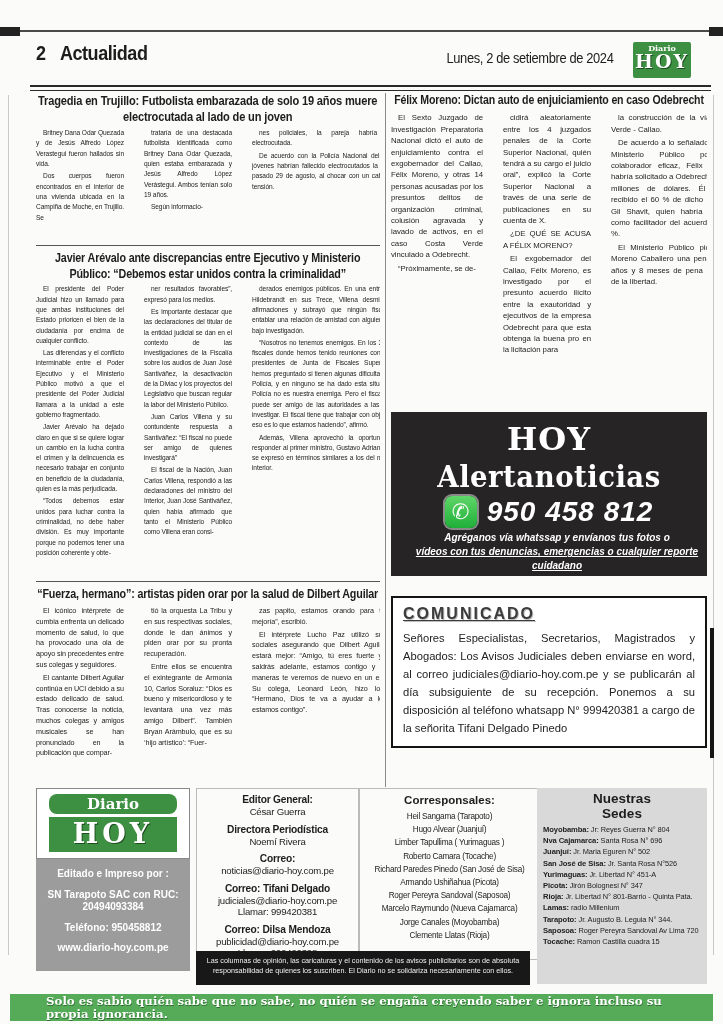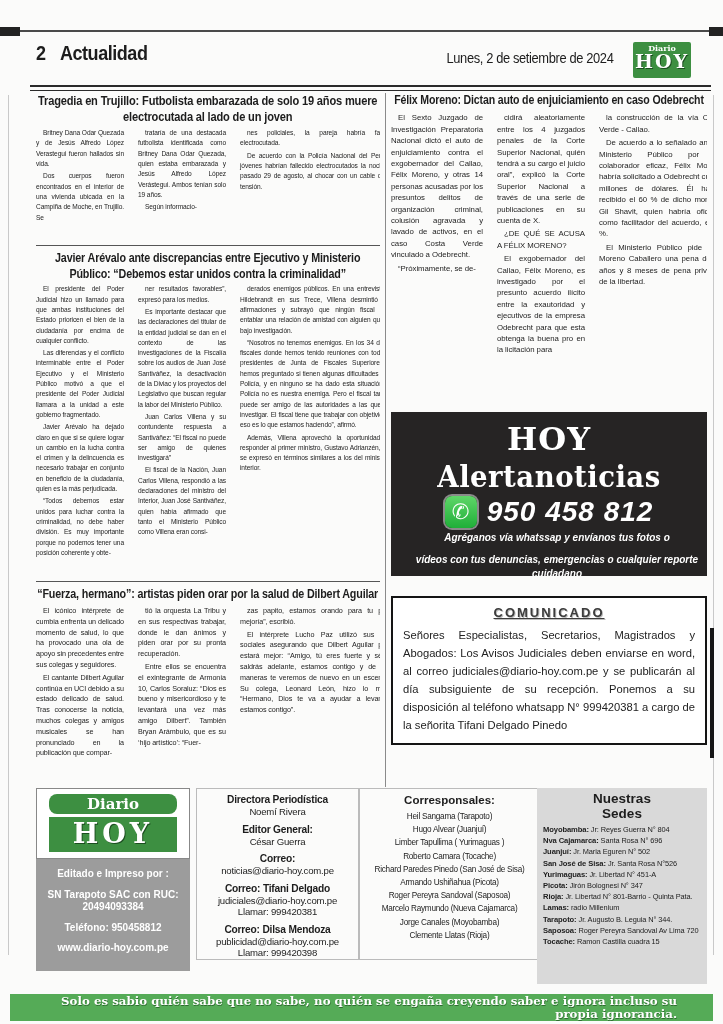--- a/index.html
+++ b/index.html
@@ -33,21 +33,21 @@
 
   
   .headline{font-weight:bold;text-align:center;line-height:1.22;letter-spacing:-0.2px;
             transform:scaleX(0.84);width:119%;margin-left:-9.5%;}
   .h-art1{font-size:13.2px;}
   .h-art2{font-size:12.8px;}
   .h-art3{font-size:12.6px;}
   .h-art4{font-size:12.8px;}
 
   
-  .cols{display:flex;gap:14px;overflow:hidden;text-align:justify;}
+  .cols{display:flex;gap:20px;overflow:hidden;text-align:justify;}
   .cols p{margin:0 0 2px 0;text-indent:7px;}
   .small-body{font-size:6.6px;line-height:10.3px;letter-spacing:-0.1px;}
   .mid-body{font-size:7.2px;line-height:10.8px;letter-spacing:-0.1px;}
   .right-body{font-size:7.8px;line-height:11.4px;letter-spacing:-0.05px;}
   .col-a{flex:0 0 88px;} .col-b{flex:0 0 88px;} .col-c{flex:0 0 158px;}
   .rcol-a{flex:0 0 92px;} .rcol-b{flex:0 0 88px;} .rcol-c{flex:0 0 124px;}
   .art1-body{height:112px;margin-top:3px;}
   .art2-body{height:292px;margin-top:3px;}
   .art3-body{height:294px;margin-top:4px;}
   .art4-body{height:158px;margin-top:4px;}
@@ -59,21 +59,21 @@
   .ad-hoy{font-size:32px;font-weight:bold;margin-top:8px;letter-spacing:1px;}
   .ad-alert{font-size:29px;font-weight:bold;letter-spacing:0.5px;margin-top:2px;transform:scaleX(0.95);}
   .ad-phone-row{display:flex;align-items:center;justify-content:center;gap:10px;margin-top:2px;}
   .wa-icon{width:32px;height:32px;border-radius:7px;background:linear-gradient(#5fd668,#1faf38);
            color:#fff;font-size:21px;line-height:32px;font-family:"DejaVu Sans",sans-serif;box-shadow:0 0 0 2px #8a8a8a;}
   .ad-phone{font-family:"Liberation Sans",sans-serif;font-size:28px;font-weight:bold;font-style:italic;letter-spacing:1px;}
   .ad-tag{font-size:10px;font-weight:bold;font-style:italic;line-height:14px;margin-top:3px;font-family:"Liberation Sans",sans-serif;padding-left:16px;}
 
   
   .comunicado{margin-top:20px;border:2px solid #141414;background:#fff;padding:7px 10px 9px 10px;}
-  .com-title{text-align:center;font-weight:bold;font-size:13px;letter-spacing:2px;text-decoration:underline;
+  .com-title{font-weight:bold;font-size:16px;letter-spacing:2px;text-decoration:underline;
              color:#3c3c3c;text-shadow:1px 1px 0 #bdbdbd;margin-bottom:6px;}
   .com-body{font-size:11.2px;line-height:18px;text-align:justify;color:#222;}
 
   
   .footer{position:absolute;top:788px;left:0;right:0;height:200px;}
   .fleft{position:absolute;left:36px;width:154px;top:0;}
   .logo-wrap{border:1px solid #888;background:#fff;padding:5px 12px 6px 12px;text-align:center;}
   .flogo-diario{background:#3d8f41;color:#fff;font-family:"DejaVu Serif",serif;font-weight:bold;
                 font-size:15px;border-radius:8px;padding:1px 0;margin-bottom:3px;}
   .flogo-hoy{background:#3d8f41;color:#fff;font-family:"DejaVu Serif",serif;font-weight:bold;
@@ -96,21 +96,21 @@
   .disclaimer{position:absolute;left:196px;width:334px;top:163px;height:34px;background:#181818;color:#f0f0f0;
               font-size:7.2px;line-height:9.8px;text-align:center;padding:5px 8px;box-sizing:border-box;}
 
   .sedes{position:absolute;left:537px;width:170px;top:0;height:196px;background:#d9d9d9;
          padding:4px 6px;box-sizing:border-box;overflow:hidden;}
   .sedes-title{text-align:center;font-weight:bold;font-size:13.5px;line-height:14.5px;white-space:pre-line;margin-bottom:3px;}
   .sedes div.s-item{font-size:7.4px;line-height:11.2px;letter-spacing:-0.1px;}
   .sedes b{font-size:7.6px;}
 
   .motto-bar{position:absolute;top:994px;left:10px;right:10px;height:27px;background:#55ab57;color:#fff;
-             text-align:right;font-family:"DejaVu Serif",serif;font-weight:bold;font-size:11.8px;
+             text-align:left;font-family:"DejaVu Serif",serif;font-weight:bold;font-size:11.8px;
              line-height:13px;padding:1px 36px;box-sizing:border-box;text-shadow:0.5px 0.5px 0 #2e6b30;}
 </style>
 </head>
 <body>
 
 <div class="top-rule"></div>
 <div class="blob-tl"></div>
 <div class="blob-tr"></div>
 <div class="edge-left"></div>
 <div class="edge-right"></div>
@@ -178,21 +178,21 @@
   <hr class="art-rule">
 
   <div>
     <div class="headline h-art4">“Fuerza, hermano”: artistas piden orar por la salud de Dilbert Aguilar</div>
     <div class="cols mid-body art4-body">
       <div class="col-a">
           <p>El icónico intérprete de cumbia enfrenta un delicado momento de salud, lo que ha provocado una ola de apoyo sin precedentes entre sus colegas y seguidores.</p>
           <p>El cantante Dilbert Aguilar continúa en UCI debido a su estado delicado de salud. Tras conocerse la noticia, muchos colegas y amigos musicales se han pronunciado en la publicación que compar-</p>
         </div>
       <div class="col-b">
-          <p>tió la orquesta La Tribu y en sus respectivas trabajar, donde le dan ánimos y piden orar por su pronta recuperación.</p>
+          <p>tió la orquesta La Tribu y en sus respectivas sociales, donde le dan ánimos y piden orar por su pronta recuperación.</p>
           <p>Entre ellos se encuentra el exintegrante de Armonía 10, Carlos Soraluz: “Dios es bueno y misericordioso y te levantará una vez más amigo Dilbert”. También Bryan Arámbulo, que es su ‘hijo artístico’: “Fuer-</p>
         </div>
       <div class="col-c">
           <p>zas papito, estamos orando para tu pronta mejoría”, escribió.</p>
           <p>El intérprete Lucho Paz utilizó sus redes sociales asegurando que Dilbert Aguilar pronto estará mejor: “Amigo, tú eres fuerte y sé que saldrás adelante, estamos contigo y de todas maneras te veremos de nuevo en un escenario”. Su colega, Leonard León, hizo lo mismo: “Hermano, Dios te va a ayudar a levantarte, estamos contigo”.</p>
         </div>
     </div>
   </div>
 
 </div>
@@ -220,21 +220,21 @@
   </div>
 
   <div class="ad-box">
     <div class="ad-hoy">HOY</div>
     <div class="ad-alert">Alertanoticias</div>
     <div class="ad-phone-row">
       <div class="wa-icon">✆</div>
       <span class="ad-phone">950 458 812</span>
     </div>
     <div class="ad-tag">Agréganos vía whatssap y envíanos tus fotos o</div>
-    <div class="ad-tag" style="margin-top:8px;">vídeos con tus denuncias, emergencias o cualquier reporte  cuidadano</div>
+    <div class="ad-tag" style="margin-top:0;text-decoration:underline;">vídeos con tus denuncias, emergencias o cualquier reporte  cuidadano</div>
   </div>
 
   <div class="comunicado">
     <div class="com-title">COMUNICADO</div>
     <div class="com-body">Señores Especialistas, Secretarios, Magistrados y Abogados: Los Avisos Judiciales deben enviarse en word, al correo judiciales@diario-hoy.com.pe y se publicarán al día subsiguiente de su recepción. Ponemos a su disposición al teléfono whatsapp N° 999420381 a cargo de la señorita Tifani Delgado Pinedo</div>
   </div>
 
 </div>
 
 <div class="footer">
@@ -247,26 +247,26 @@
     <div class="gray-box">
         <div>Editado e Impreso por :</div>
         <div>SN Tarapoto SAC con RUC: 20494093384</div>
         <div>Teléfono: 950458812</div>
         <div>www.diario-hoy.com.pe</div>
       </div>
   </div>
 
   <div class="directory">
     <div class="dir-entry">
+      <div class="dir-label">Editor General:</div>
+      <div class="dir-value">César Guerra</div>
+    </div>
+    <div class="dir-entry">
       <div class="dir-label">Directora Periodística</div>
       <div class="dir-value">Noemí Rivera</div>
-    </div>
-    <div class="dir-entry">
-      <div class="dir-label">Editor General:</div>
-      <div class="dir-value">César Guerra</div>
     </div>
     <div class="dir-entry">
       <div class="dir-label">Correo:</div>
       <div class="dir-value">noticias@diario-hoy.com.pe</div>
     </div>
     <div class="dir-entry">
       <div class="dir-label">Correo: Tifani Delgado</div>
       <div class="dir-value">judiciales@diario-hoy.com.pe</div>
       <div class="dir-value">Llamar: 999420381</div>
     </div>
@@ -286,20 +286,21 @@
         <div class="c-item">Roberto  Camara (Tocache)</div>
         <div class="c-item">Richard Paredes Pinedo (San José de Sisa)</div>
         <div class="c-item">Armando Ushiñahua (Picota)</div>
         <div class="c-item">Roger Pereyra Sandoval (Saposoa)</div>
         <div class="c-item">Marcelo Raymundo (Nueva Cajamarca)</div>
         <div class="c-item">Jorge Canales (Moyobamba)</div>
         <div class="c-item">Clemente Llatas (Rioja)</div>
       </div>
   </div>
 
+  <div class="disclaimer">Las columnas de opinión,  las caricaturas y el contenido de los avisos publicitarios  son de absoluta responsabilidad de quienes los suscriben.  El Diario no se solidariza necesariamente con ellos.</div>
 
   <div class="sedes">
     <div class="sedes-title">Nuestras
 Sedes</div>
     <div>
         <div class="s-item"><b>Moyobamba: </b>Jr: Reyes Guerra N° 804</div>
         <div class="s-item"><b>Nva Cajamarca: </b>Santa Rosa N° 696</div>
         <div class="s-item"><b>Juanjuí: </b>Jr. Maria Eguren N° 502</div>
         <div class="s-item"><b>San José de Sisa: </b>Jr. Santa Rosa N°526</div>
         <div class="s-item"><b>Yurimaguas: </b>Jr. Libertad N° 451-A</div>

